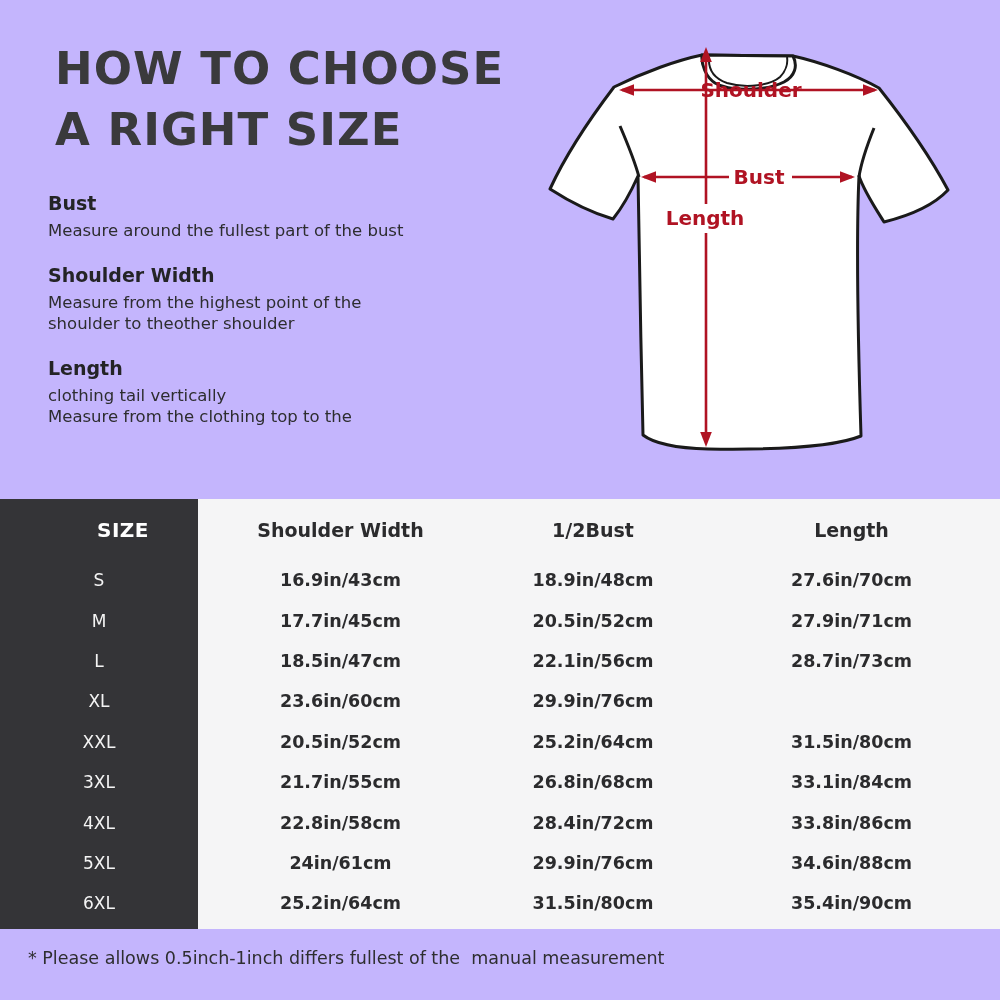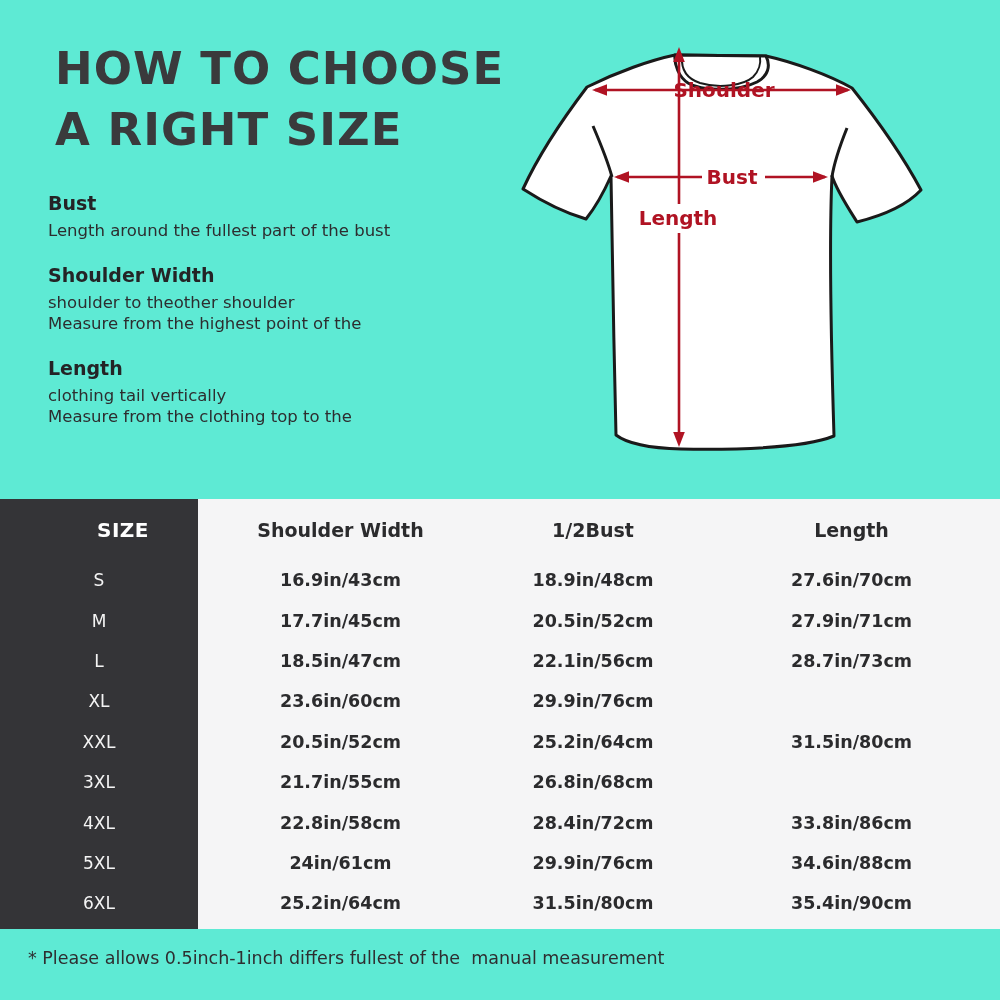--- a/index.html
+++ b/index.html
@@ -1,19 +1,19 @@
 <!DOCTYPE html>
 <html><head>
 <meta charset="utf-8">
 <style>
   * { margin:0; padding:0; box-sizing:border-box; }
   html,body { background:#ffffff; }
   body { font-family:"DejaVu Sans", sans-serif; }
   .canvas {
-    position:relative; width:1000px; height:1000px; background:#5eead4;
+    position:relative; width:1000px; height:1000px; background:#c4b5fd;
     overflow:hidden;
   }
 
   
   .title-block { position:absolute; left:55px; top:38px; }
   .title-line {
     font-size:45px; font-weight:bold; color:#3a3a3c;
     letter-spacing:1px; line-height:61px; white-space:nowrap;
   }
 
@@ -22,21 +22,21 @@
   .inst-label {
     font-size:19px; font-weight:bold; color:#242426; margin-top:22px;
   }
   .inst-label:first-child { margin-top:0; }
   .inst-line {
     font-size:16.5px; color:#2d2d2f; line-height:21.5px; margin-top:6px;
   }
   .inst-line + .inst-line { margin-top:0; }
 
   
-  .diagram { position:absolute; left:494px; top:20px; width:470px; height:445px; }
+  .diagram { position:absolute; left:521px; top:20px; width:470px; height:445px; }
   .diagram svg { width:100%; height:100%; display:block; }
   .arrow-label { font-family:"DejaVu Sans", sans-serif; font-weight:bold; font-size:20px; }
 
   
   .size-table {
     position:absolute; left:0; top:499px; width:1000px; height:430px;
     background:#f5f5f6;
   }
   .dark-col {
     position:absolute; left:0; top:0; width:198px; height:430px;
@@ -65,25 +65,25 @@
 
 <div class="canvas">
 
   <div class="title-block">
     <div class="title-line">HOW TO CHOOSE</div>
     <div class="title-line">A RIGHT SIZE</div>
   </div>
 
   <div class="instructions">
     <div class="inst-label">Bust</div>
-    <div class="inst-line">Length around the fullest part of the bust</div>
+    <div class="inst-line">Measure around the fullest part of the bust</div>
 
     <div class="inst-label">Shoulder Width</div>
+    <div class="inst-line">Measure from the highest point of the</div>
     <div class="inst-line">shoulder to theother shoulder</div>
-    <div class="inst-line">Measure from the highest point of the</div>
 
     <div class="inst-label">Length</div>
     <div class="inst-line">clothing tail vertically</div>
     <div class="inst-line">Measure from the clothing top to the</div>
   </div>
 
   <div class="diagram">
     <svg viewBox="505 20 470 445" xmlns="http://www.w3.org/2000/svg">
 
       <path d="M 681 62 C 676 88, 694 104, 732 105 C 766 105, 789 90, 791 64" fill="none" stroke="#c9c9c9" stroke-width="3.5" opacity="0.85"></path>
@@ -171,20 +171,21 @@
     <div class="trow">
       <div class="cell td-size">XXL</div>
       <div class="cell td">20.5in/52cm</div>
       <div class="cell td">25.2in/64cm</div>
       <div class="cell td">31.5in/80cm</div>
     </div>
     <div class="trow">
       <div class="cell td-size">3XL</div>
       <div class="cell td">21.7in/55cm</div>
       <div class="cell td">26.8in/68cm</div>
+      <div class="cell td">33.1in/84cm</div>
     </div>
     <div class="trow">
       <div class="cell td-size">4XL</div>
       <div class="cell td">22.8in/58cm</div>
       <div class="cell td">28.4in/72cm</div>
       <div class="cell td">33.8in/86cm</div>
     </div>
     <div class="trow">
       <div class="cell td-size">5XL</div>
       <div class="cell td">24in/61cm</div>

